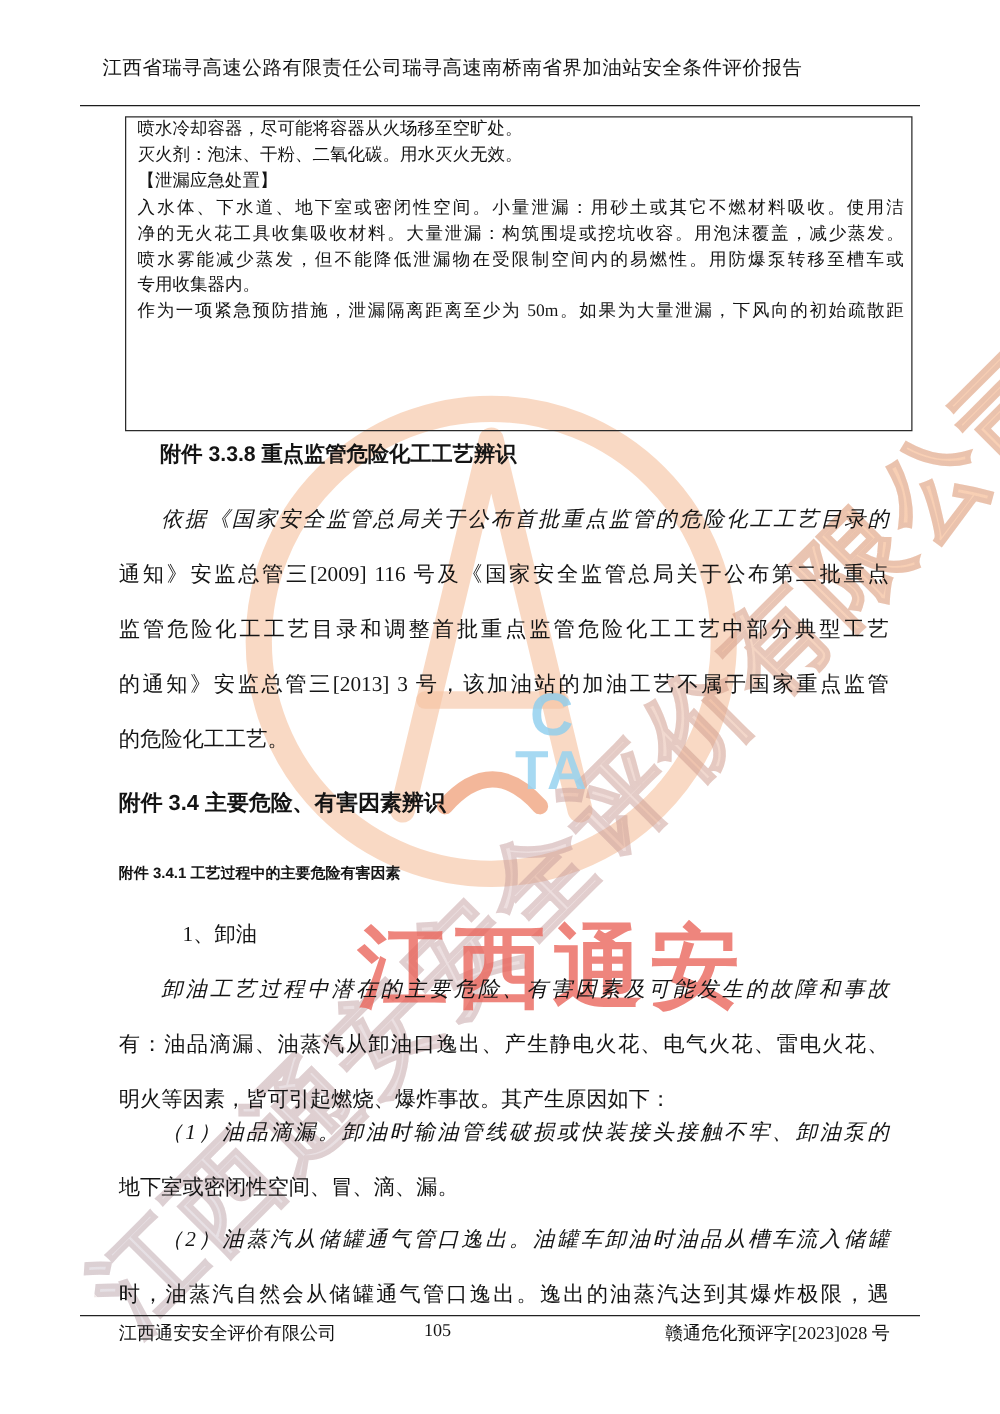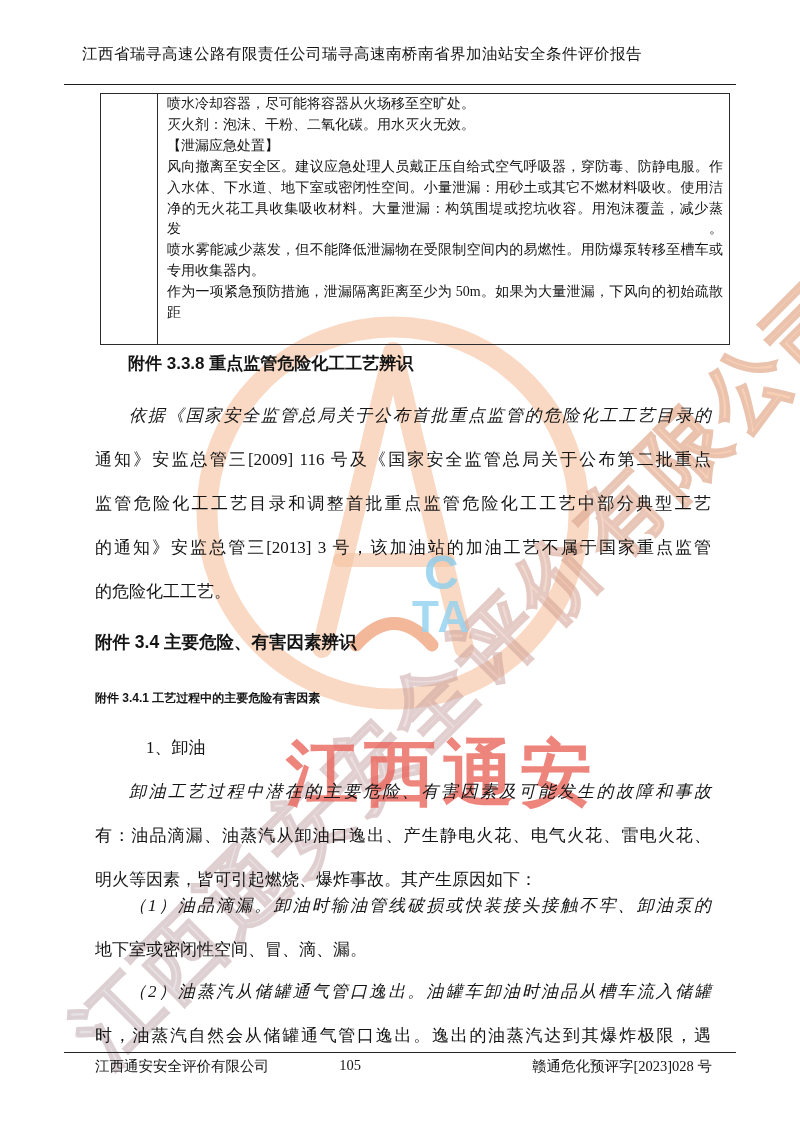--- a/index.html
+++ b/index.html
@@ -41,21 +41,21 @@
   
   .header-title {
     top:44px; left:0; width:724px; text-align:center;
     font-size:15.5px; letter-spacing:0.5px; z-index:1;
   }
   .header-rule { top:84px; left:64px; width:672px; border-top:1.6px solid #1c1c1c; z-index:1; }
 
   
   .msds-table {
     top:93px; left:100px; width:630px; height:252px;
-    border:1.6px solid #2b2b2b; display:flex; z-index:1; background:transparent;
+    border:1.6px solid #2b2b2b; display:flex; z-index:1; background:transparent;flex-direction:column;
   }
   .msds-col-label { width:57px; border-right:1.3px solid #2b2b2b; }
   .msds-col-body { flex:1; padding:0 6px 0 9px; overflow:hidden; }
   .t-line { font-size:14px; line-height:20.9px; white-space:nowrap; }
   .t-line.j { white-space:normal; text-align:justify; text-align-last:justify; }
 
   
   .h-bold { font-family:"Liberation Sans",sans-serif; font-weight:700; z-index:1; }
   .h338 { top:352px; left:128px; font-size:17px; }
   .h34  { top:630px; left:95px;  font-size:17.5px; }
@@ -95,21 +95,20 @@
 
 <div class="abs header-title">江西省瑞寻高速公路有限责任公司瑞寻高速南桥南省界加油站安全条件评价报告</div>
 <div class="abs header-rule"></div>
 
 <div class="abs msds-table">
   <div class="msds-col-label"></div>
   <div class="msds-col-body">
     <div class="t-line">喷水冷却容器，尽可能将容器从火场移至空旷处。</div>
     <div class="t-line">灭火剂：泡沫、干粉、二氧化碳。用水灭火无效。</div>
     <div class="t-line">【泄漏应急处置】</div>
-    <div class="t-line j">风向撤离至安全区。建议应急处理人员戴正压自给式空气呼吸器，穿防毒、防静电服。作</div>
     <div class="t-line j">入水体、下水道、地下室或密闭性空间。小量泄漏：用砂土或其它不燃材料吸收。使用洁</div>
     <div class="t-line j">净的无火花工具收集吸收材料。大量泄漏：构筑围堤或挖坑收容。用泡沫覆盖，减少蒸发。</div>
     <div class="t-line j">喷水雾能减少蒸发，但不能降低泄漏物在受限制空间内的易燃性。用防爆泵转移至槽车或</div>
     <div class="t-line">专用收集器内。</div>
     <div class="t-line j">作为一项紧急预防措施，泄漏隔离距离至少为 50m。如果为大量泄漏，下风向的初始疏散距</div>
 
   </div>
 </div>
 
 <div class="abs h-bold h338">附件 3.3.8 重点监管危险化工工艺辨识</div>

